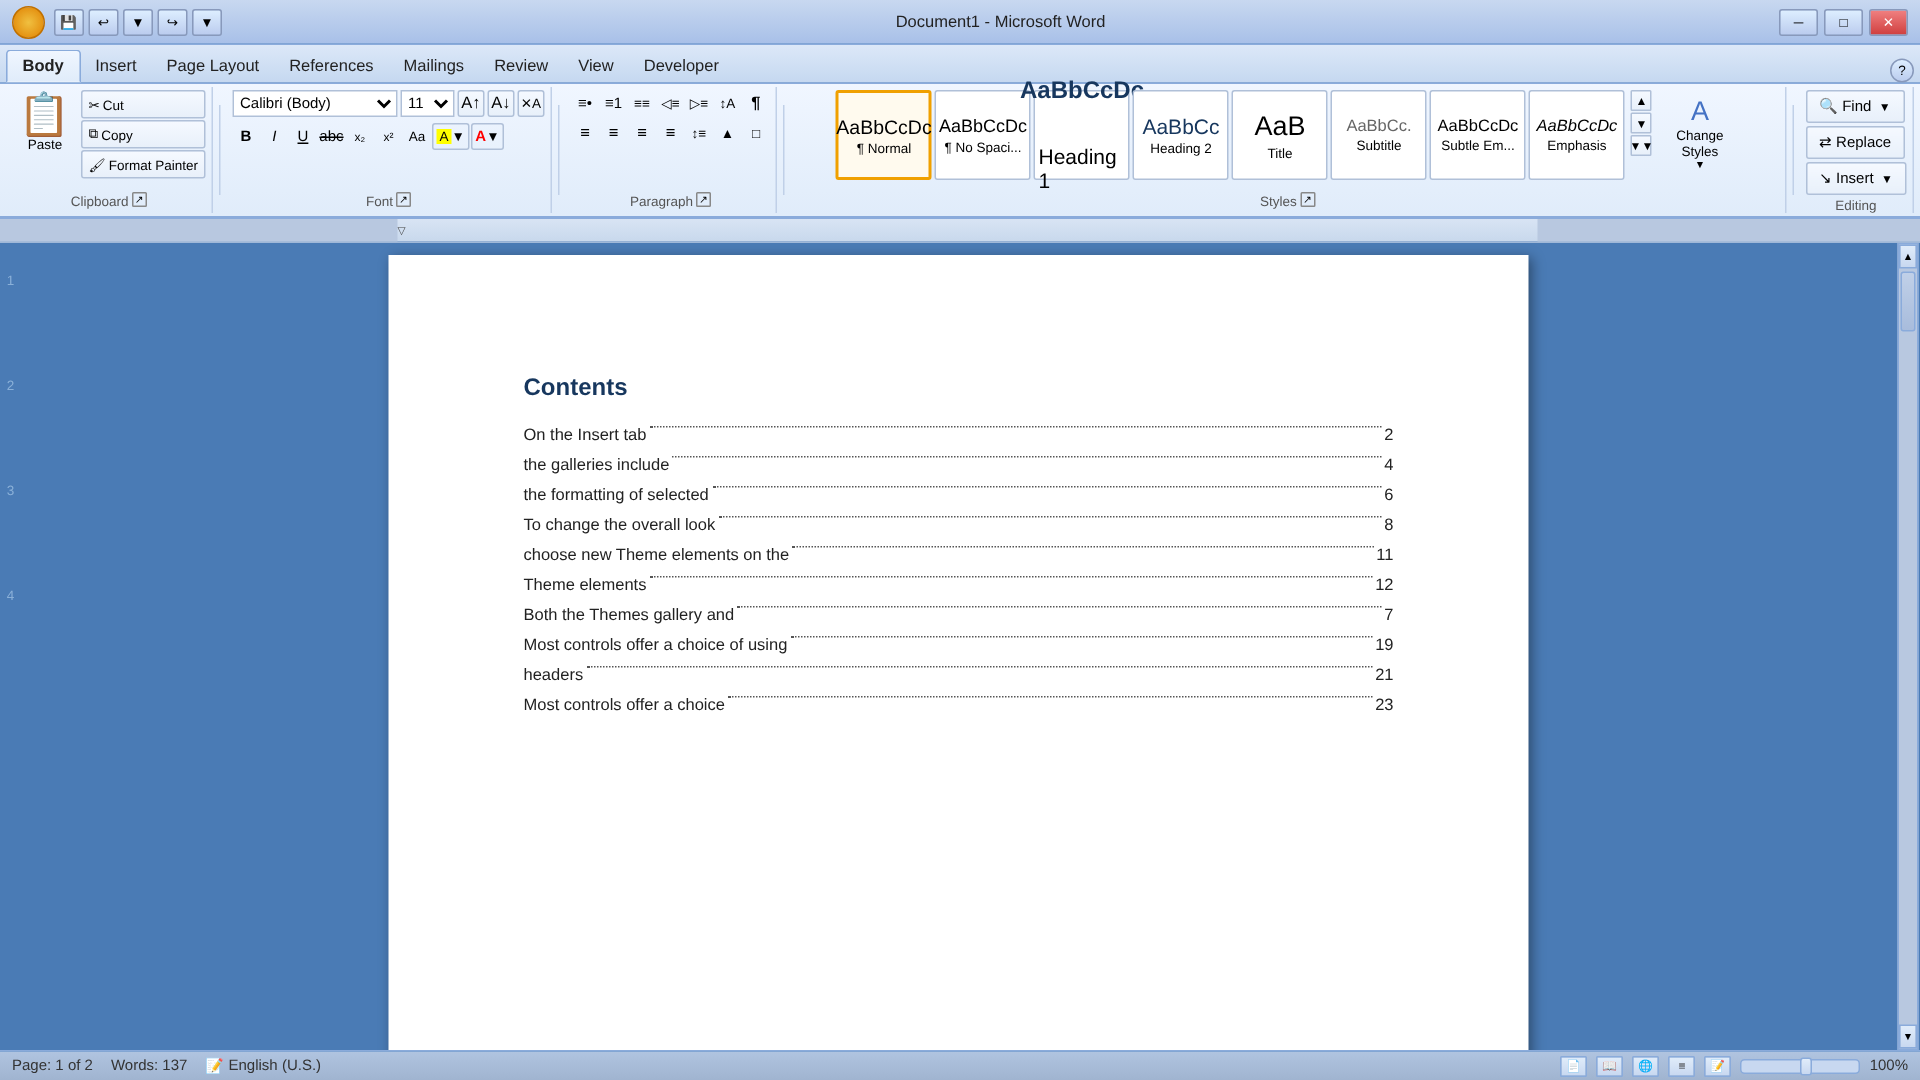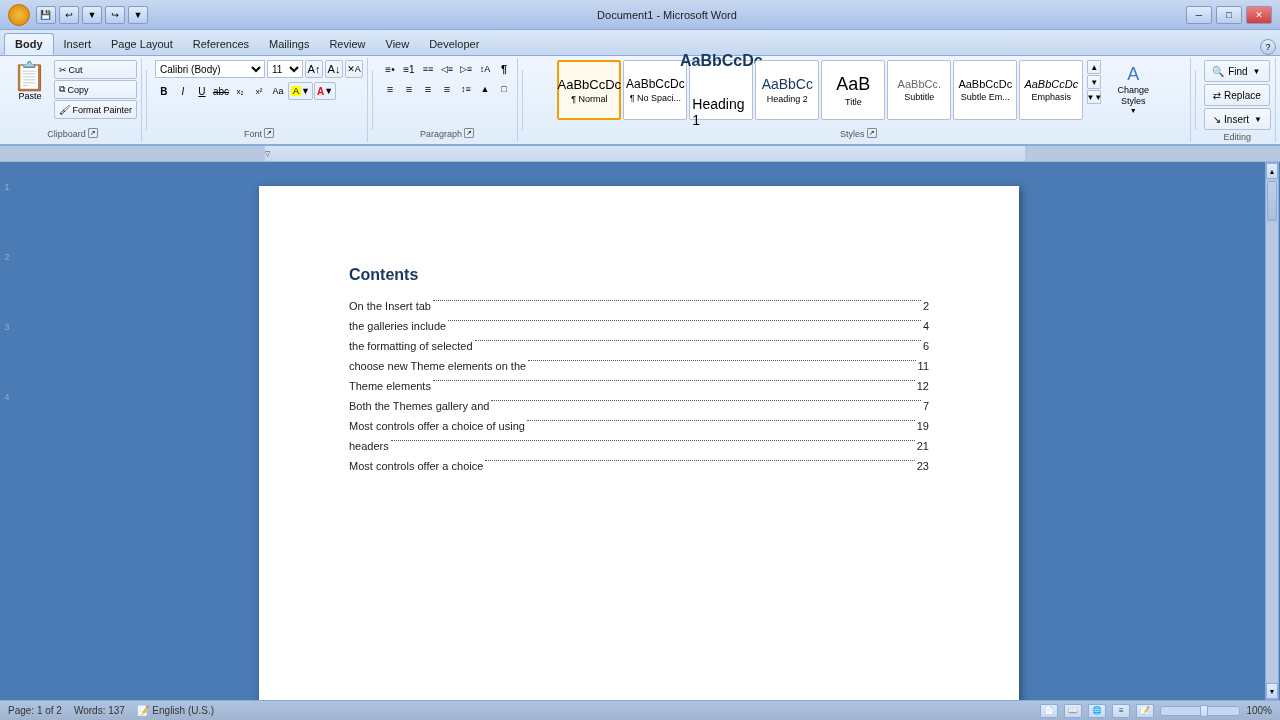--- a/index.html
+++ b/index.html
@@ -170,21 +170,21 @@
       background: #4a7bb5;
     }
     .left-sidebar { width: 14px; background: #4a7bb5; position: relative; display: flex; flex-direction: column; align-items: center; padding-top: 20px; gap: 60px; }
     .side-marker { font-size: 9px; color: #8ab0d8; }
 
     .document-area {
       flex: 1;
       overflow-y: auto;
       display: flex;
       justify-content: center;
-      padding: 24px 0;
+      padding: 8px 0;
       background: #4a7bb5;
     }
     .document-page {
       background: white;
       width: 760px;
       min-height: 900px;
       box-shadow: 2px 2px 8px rgba(0,0,0,0.4);
       padding: 80px 90px 80px 90px;
       position: relative;
     }
@@ -482,20 +482,25 @@
             <span class="toc-text">the galleries include </span>
             <span class="toc-dots"></span>
             <span class="toc-page">4</span>
           </div>
           <div class="toc-entry">
             <span class="toc-text">the formatting of selected</span>
             <span class="toc-dots"></span>
             <span class="toc-page">6</span>
           </div>
           <div class="toc-entry">
+            <span class="toc-text">To change the overall look</span>
+            <span class="toc-dots"></span>
+            <span class="toc-page">8</span>
+          </div>
+          <div class="toc-entry">
             <span class="toc-text">choose new Theme elements on the</span>
             <span class="toc-dots"></span>
             <span class="toc-page">11</span>
           </div>
           <div class="toc-entry">
             <span class="toc-text">Theme elements</span>
             <span class="toc-dots"></span>
             <span class="toc-page">12</span>
           </div>
           <div class="toc-entry">

